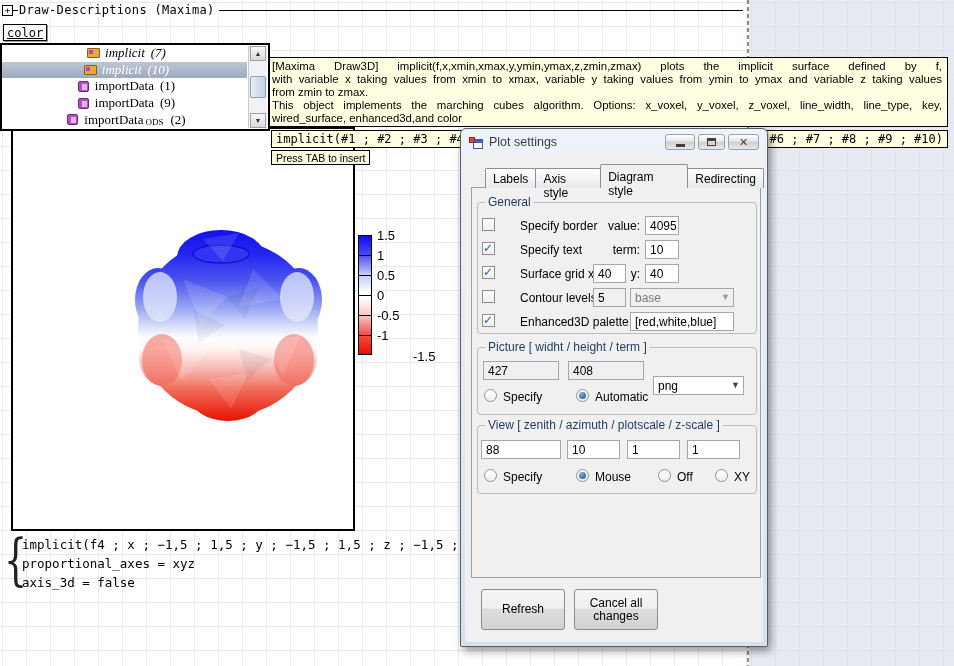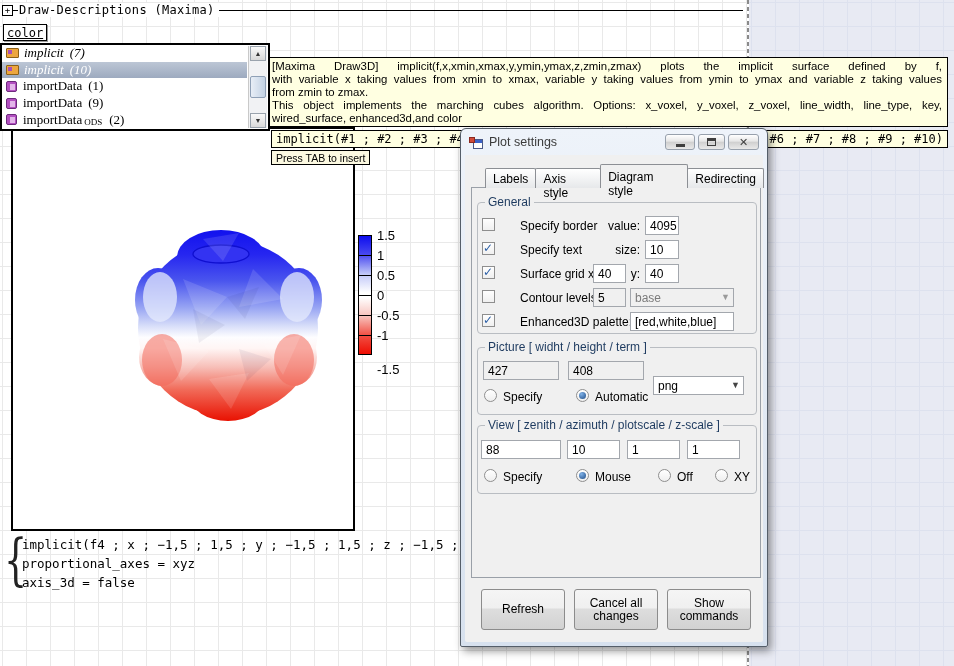--- a/index.html
+++ b/index.html
@@ -27,21 +27,21 @@
     font:9px "DejaVu Sans Mono",monospace;line-height:9px;text-align:center;margin-right:5px;}
   .doc-title{background:#fff;padding:0 4px 0 1px;font:12px "DejaVu Sans Mono",monospace;letter-spacing:.3px;}
   .cell-input{position:absolute;left:3px;top:24px;min-width:42px;height:17px;background:#fff;
     border:1px solid #000;box-shadow:1px 1px 0 #9a9a9a;z-index:3;
     font:12px "DejaVu Sans Mono",monospace;padding:1px 3px;text-decoration:underline;}
   
   .popup{position:absolute;left:0;top:43px;width:270px;height:88px;background:#fff;
     border:2px solid #000;z-index:6;}
   .popup .rows{position:absolute;left:0;top:0;right:21px;bottom:0;}
   .ac-row{height:16.6px;display:flex;align-items:center;padding-left:4px;
-    font:italic 13px "Liberation Serif",serif;white-space:nowrap;}
+    font:italic 13px "Liberation Serif",serif;white-space:nowrap;justify-content:center;}
   .ac-row.upright{font-style:normal;}
   .ac-row.sel{background:linear-gradient(#bcc6d5,#9daabf);color:#fff;}
   .ac-count{margin-left:6px;}
   .ac-sub{font-size:9px;margin:4px 1px 0 2px;}
   .icon-fn{width:13px;height:10px;background:#eda63f;border:1px solid #8d6015;border-radius:1px;
     margin-right:5px;position:relative;flex:none;}
   .icon-fn i{position:absolute;left:1px;top:1px;width:4px;height:4px;background:#a94fb4;}
   .icon-data{width:11px;height:11px;background:#b24fc0;border:1px solid #6d2a7d;border-radius:2px;
     margin-right:6px;position:relative;flex:none;}
   .icon-data i{position:absolute;left:3px;top:2px;width:5px;height:6px;background:#e3b6ea;}
@@ -232,21 +232,21 @@
         <i style="top:59px;"></i>
       <i style="top:79px;"></i>
         <i style="top:99px;"></i>
     </div>
     <div class="ctick" style="top:99px;">1.5</div>
     <div class="ctick" style="top:119px;">1</div>
     <div class="ctick" style="top:139px;">0.5</div>
     <div class="ctick" style="top:159px;">0</div>
     <div class="ctick" style="top:179px;">-0.5</div>
     <div class="ctick" style="top:199px;">-1</div>
-    <div class="ctick" style="top:233px;">-1.5</div>
+    <div class="ctick" style="top:220px;margin-left:36px;">-1.5</div>
   </div>
 
   <div class="tooltip">
     <div class="j">[Maxima Draw3D] implicit(f,x,xmin,xmax,y,ymin,ymax,z,zmin,zmax) plots the implicit surface defined by f,</div>
     <div class="j">with variable x taking values from xmin to xmax, variable y taking values from ymin to ymax and variable z taking values</div>
     <div>from zmin to zmax.</div>
     <div class="j">This object implements the marching cubes algorithm. Options: x_voxel, y_voxel, z_voxel, line_width, line_type, key,</div>
     <div>wired_surface, enhanced3d,and color</div>
   </div>
 
@@ -293,21 +293,21 @@
           <div class="gtitle">General</div>
           <div class="g-row" style="top:13px;">
             <span class="cb"></span>
             <span class="llabel">Specify border</span>
             <span class="rlabel" style="left:95px;width:67px;">value:</span>
             <span class="fld" style="left:167px;width:34px;">4095</span>
           </div>
           <div class="g-row" style="top:37px;">
             <span class="cb checked"></span>
             <span class="llabel">Specify text</span>
-            <span class="rlabel" style="left:95px;width:67px;">size:</span>
+            <span class="rlabel" style="left:95px;width:67px;">term:</span>
             <span class="fld" style="left:167px;width:34px;">10</span>
           </div>
           <div class="g-row" style="top:61px;">
             <span class="cb checked"></span>
             <span class="llabel">Surface grid x:</span>
             <span class="fld" style="left:115px;width:33px;">40</span>
             <span class="rlabel" style="left:135px;width:27px;">y:</span>
             <span class="fld" style="left:167px;width:34px;">40</span>
           </div>
           <div class="g-row" style="top:85px;">
@@ -353,16 +353,15 @@
           <span class="rd" style="left:180px;top:43px;"></span>
           <span class="rdlabel" style="left:199px;top:44px;">Off</span>
           <span class="rd" style="left:237px;top:43px;"></span>
           <span class="rdlabel" style="left:256px;top:44px;">XY</span>
         </div>
 
       </div>
 
       <div class="btn" style="left:109px;">Cancel all changes</div>
       <div class="btn" style="left:16px;">Refresh</div>
-      <div class="btn" style="left:202px;">Show commands</div>
     </div>
   </div>
 </div>
 
 </body></html>

